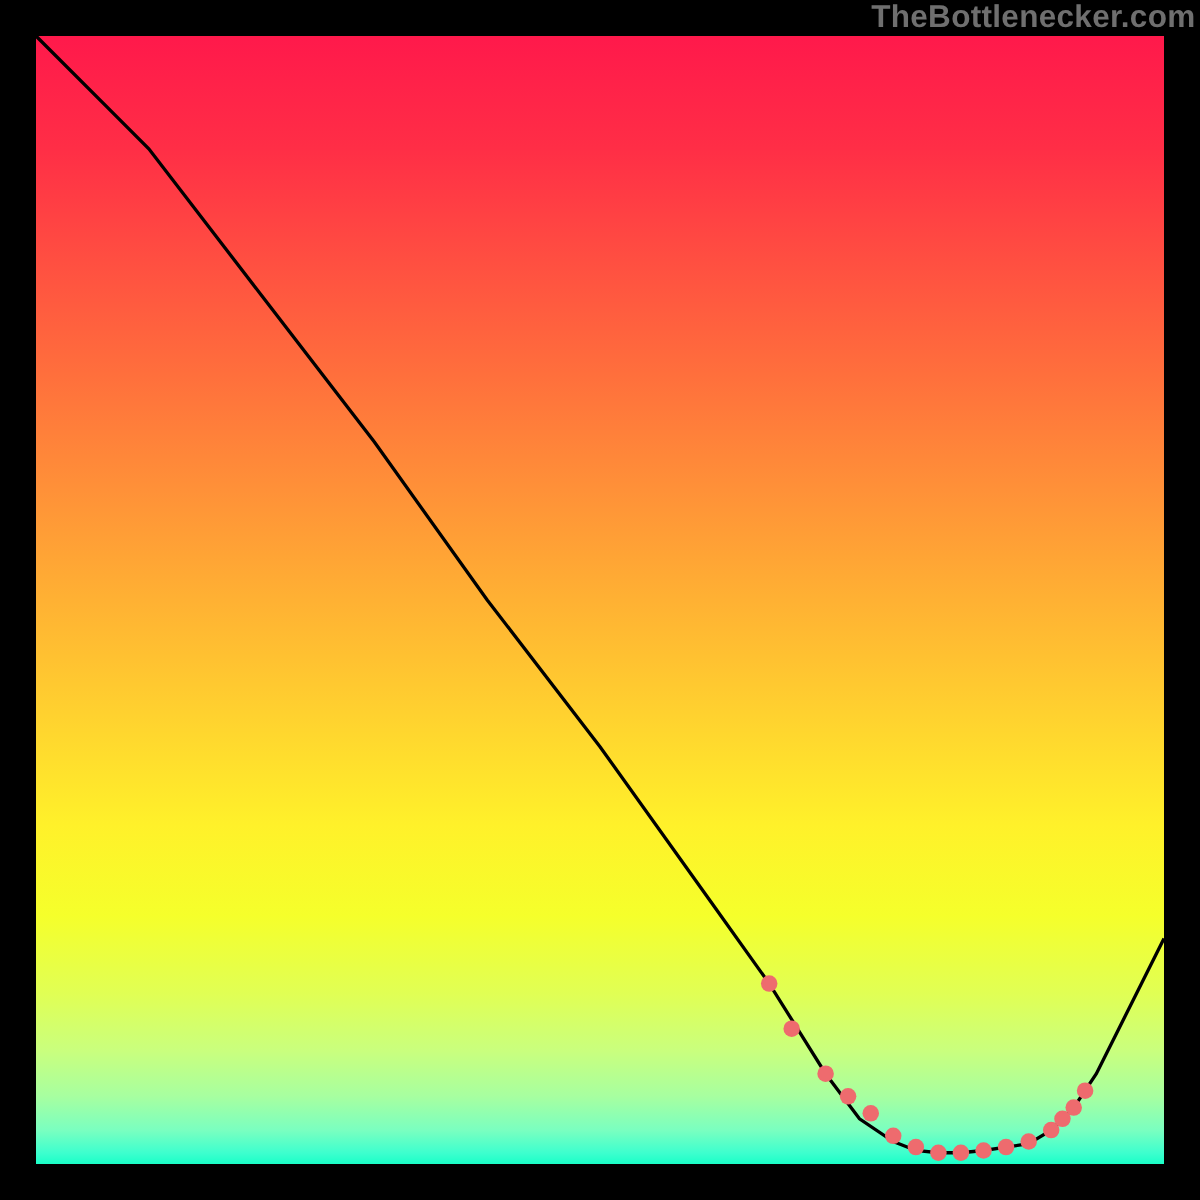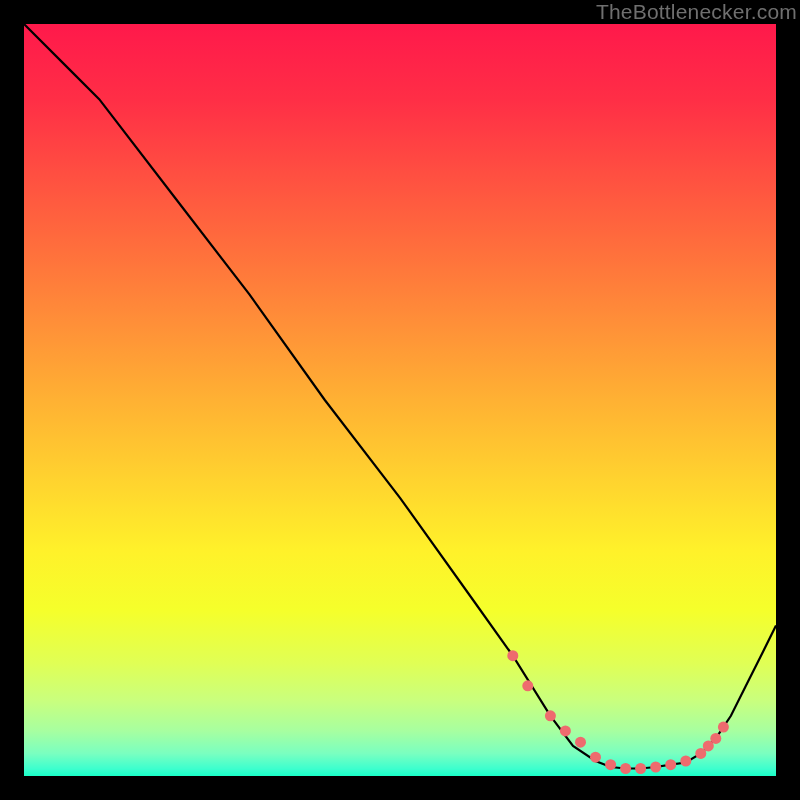--- a/index.html
+++ b/index.html
@@ -26,21 +26,21 @@
     width: 752px;
     height: 752px;
   }
   .watermark {
     position: absolute;
     right: 3px;
     top: 0px;
     color: #6f6f6f;
     font-size: 21px;
     letter-spacing: 0.2px;
-    font-weight: 400;
+    font-weight: 700;
   }
   svg.curve-layer {
     position: absolute;
     left: 24px;
     top: 24px;
     width: 752px;
     height: 752px;
     overflow: visible;
   }
 </style>

